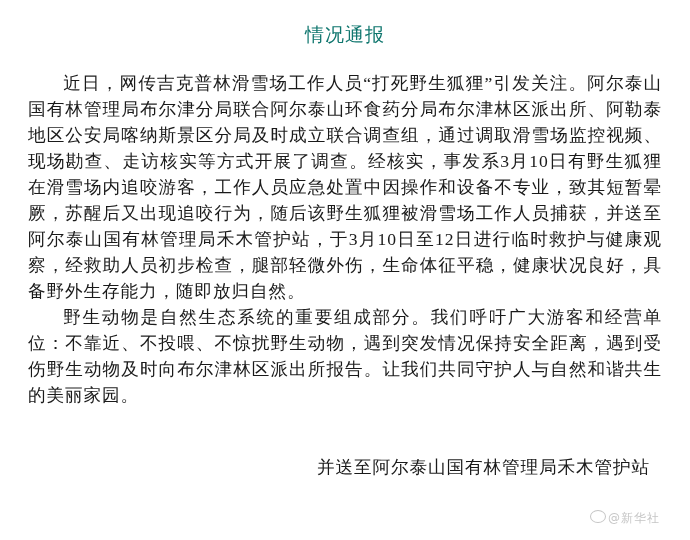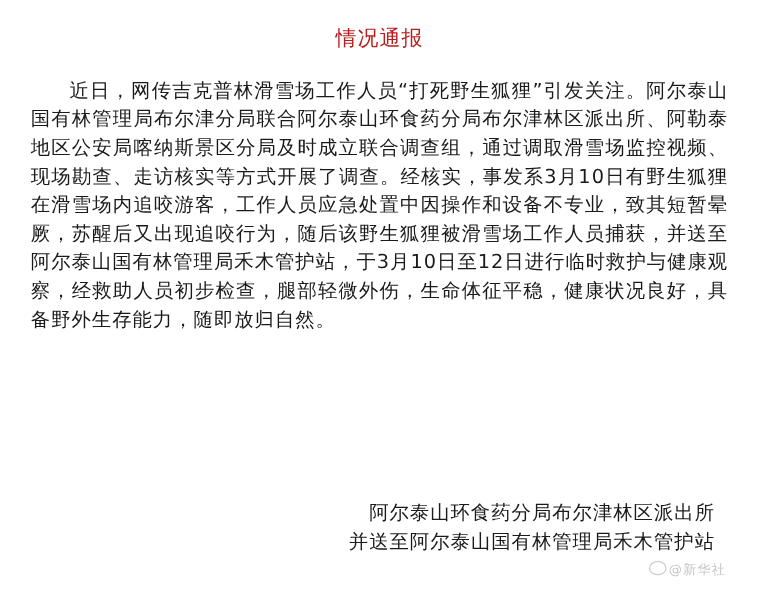--- a/index.html
+++ b/index.html
@@ -16,35 +16,36 @@
       color: #1a1a1a;
     }
     .title {
       position: absolute;
       top: 22px;
       left: 0;
       width: 690px;
       text-align: center;
       font-size: 19px;
       letter-spacing: 1px;
-      color: #b91c1c;
+      color: #0f766e;
     }
     .body-text {
       position: absolute;
       top: 70px;
       left: 28px;
       width: 634px;
       font-size: 17.6px;
       line-height: 26px;
       letter-spacing: 0.9px;
       text-align: justify;
     }
     .body-text p {
       margin: 0;
       text-indent: 2em;
+      font-family: Liberation Serif, serif;
     }
     .signature {
       position: absolute;
       top: 454px;
       right: 40px;
       text-align: right;
       font-size: 17.6px;
       line-height: 26px;
       letter-spacing: 0.9px;
     }
@@ -68,22 +69,22 @@
       margin-right: 2px;
     }
   </style>
 </head>
 <body>
 
 <div class="title">情况通报</div>
 
 <div class="body-text">
   <p>近日，网传吉克普林滑雪场工作人员“打死野生狐狸”引发关注。阿尔泰山国有林管理局布尔津分局联合阿尔泰山环食药分局布尔津林区派出所、阿勒泰地区公安局喀纳斯景区分局及时成立联合调查组，通过调取滑雪场监控视频、现场勘查、走访核实等方式开展了调查。经核实，事发系3月10日有野生狐狸在滑雪场内追咬游客，工作人员应急处置中因操作和设备不专业，致其短暂晕厥，苏醒后又出现追咬行为，随后该野生狐狸被滑雪场工作人员捕获，并送至阿尔泰山国有林管理局禾木管护站，于3月10日至12日进行临时救护与健康观察，经救助人员初步检查，腿部轻微外伤，生命体征平稳，健康状况良好，具备野外生存能力，随即放归自然。</p>
+  <p>野生动物是自然生态系统的重要组成部分。我们呼吁广大游客和经营单位：不靠近、不投喂、不惊扰野生动物，遇到突发情况保持安全距离，遇到受伤野生动物及时向布尔津林区派出所报告。让我们共同守护人与自然和谐共生的美丽家园。</p>
 </div>
 
 <div class="signature">
-  <div>阿尔泰山环食药分局布尔津林区派出所</div>
   <div>并送至阿尔泰山国有林管理局禾木管护站</div>
 </div>
 
 <div class="watermark">
   <span class="wb-icon"></span><span>@新华社</span>
 </div>
 
 </body></html>

